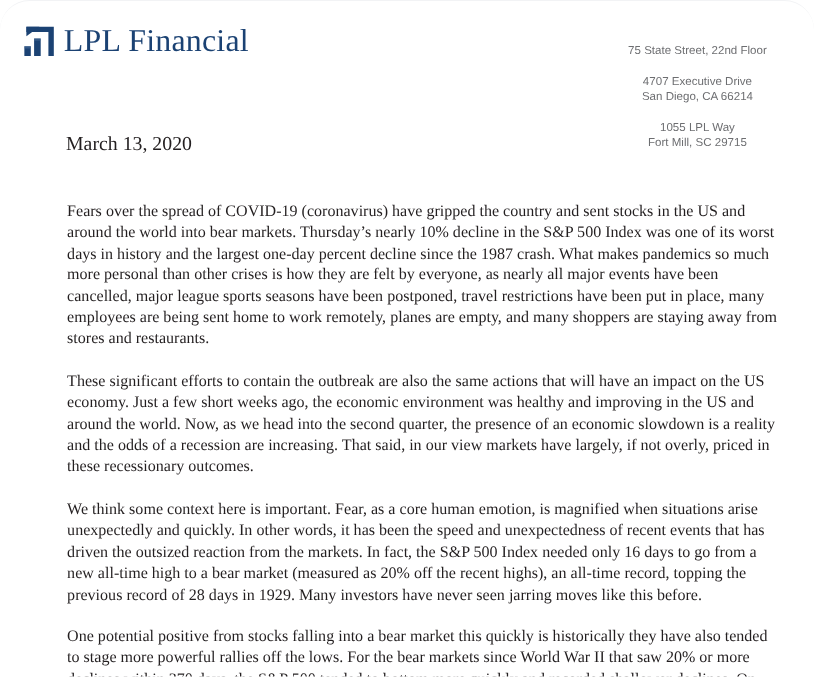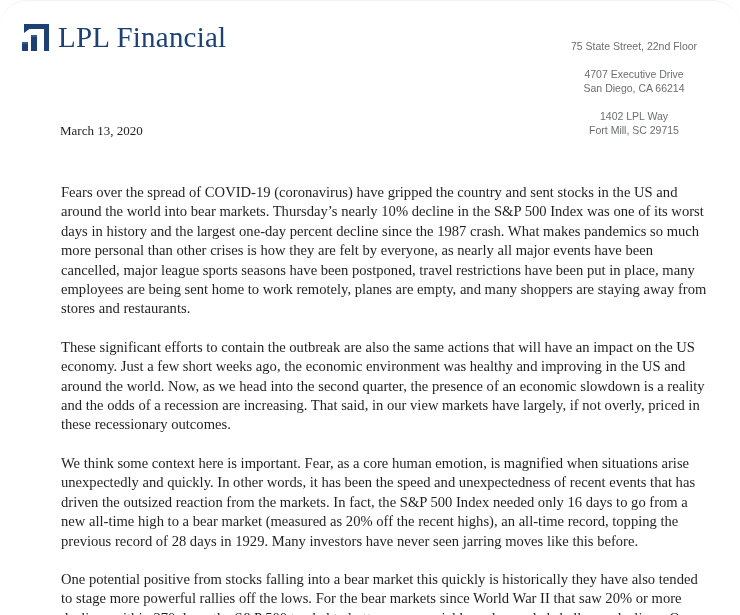--- a/index.html
+++ b/index.html
@@ -67,21 +67,21 @@
   }
   .address-line {
     white-space: nowrap;
   }
 
   
   .date-line {
     position: absolute;
     top: 121px;
     left: 60px;
-    font-size: 13px;
+    font-size: 18px;
     line-height: 17px;
     color: #231f20;
   }
   .letter-body {
     position: absolute;
     top: 182px;
     left: 61px;
     width: 651px;
     font-size: 14.6px;
     line-height: 19.4px;
@@ -122,21 +122,21 @@
 
   <div class="address-block">
     <div class="address-group">
       <div class="address-line">75 State Street, 22nd Floor</div>
     </div>
     <div class="address-group">
       <div class="address-line">4707 Executive Drive</div>
       <div class="address-line">San Diego, CA 66214</div>
     </div>
     <div class="address-group">
-      <div class="address-line">1402 LPL Way</div>
+      <div class="address-line">1055 LPL Way</div>
       <div class="address-line">Fort Mill, SC 29715</div>
     </div>
   </div>
 
   <div class="date-line">March 13, 2020</div>
 
   <div class="letter-body">
     <p class="body-par">Fears over the spread of COVID-19 (coronavirus) have gripped the country and sent stocks in the US and around the world into bear markets. Thursday’s nearly 10% decline in the S&amp;P 500 Index was one of its worst days in history and the largest one-day percent decline since the 1987 crash. What makes pandemics so much more personal than other crises is how they are felt by everyone, as nearly all major events have been cancelled, major league sports seasons have been postponed, travel restrictions have been put in place, many employees are being sent home to work remotely, planes are empty, and many shoppers are staying away from stores and restaurants.</p>
     <p class="body-par">These significant efforts to contain the outbreak are also the same actions that will have an impact on the US economy. Just a few short weeks ago, the economic environment was healthy and improving in the US and around the world. Now, as we head into the second quarter, the presence of an economic slowdown is a reality and the odds of a recession are increasing.  That said, in our view markets have largely, if not overly, priced in these recessionary outcomes.</p>
     <p class="body-par">We think some context here is important.  Fear, as a core human emotion, is magnified when situations arise unexpectedly and quickly. In other words, it has been the speed and unexpectedness of recent events that has driven the outsized reaction from the markets. In fact, the S&amp;P 500 Index needed only 16 days to go from a new all-time high to a bear market (measured as 20% off the recent highs), an all-time record, topping the previous record of 28 days in 1929. Many investors have never seen jarring moves like this before.</p>

